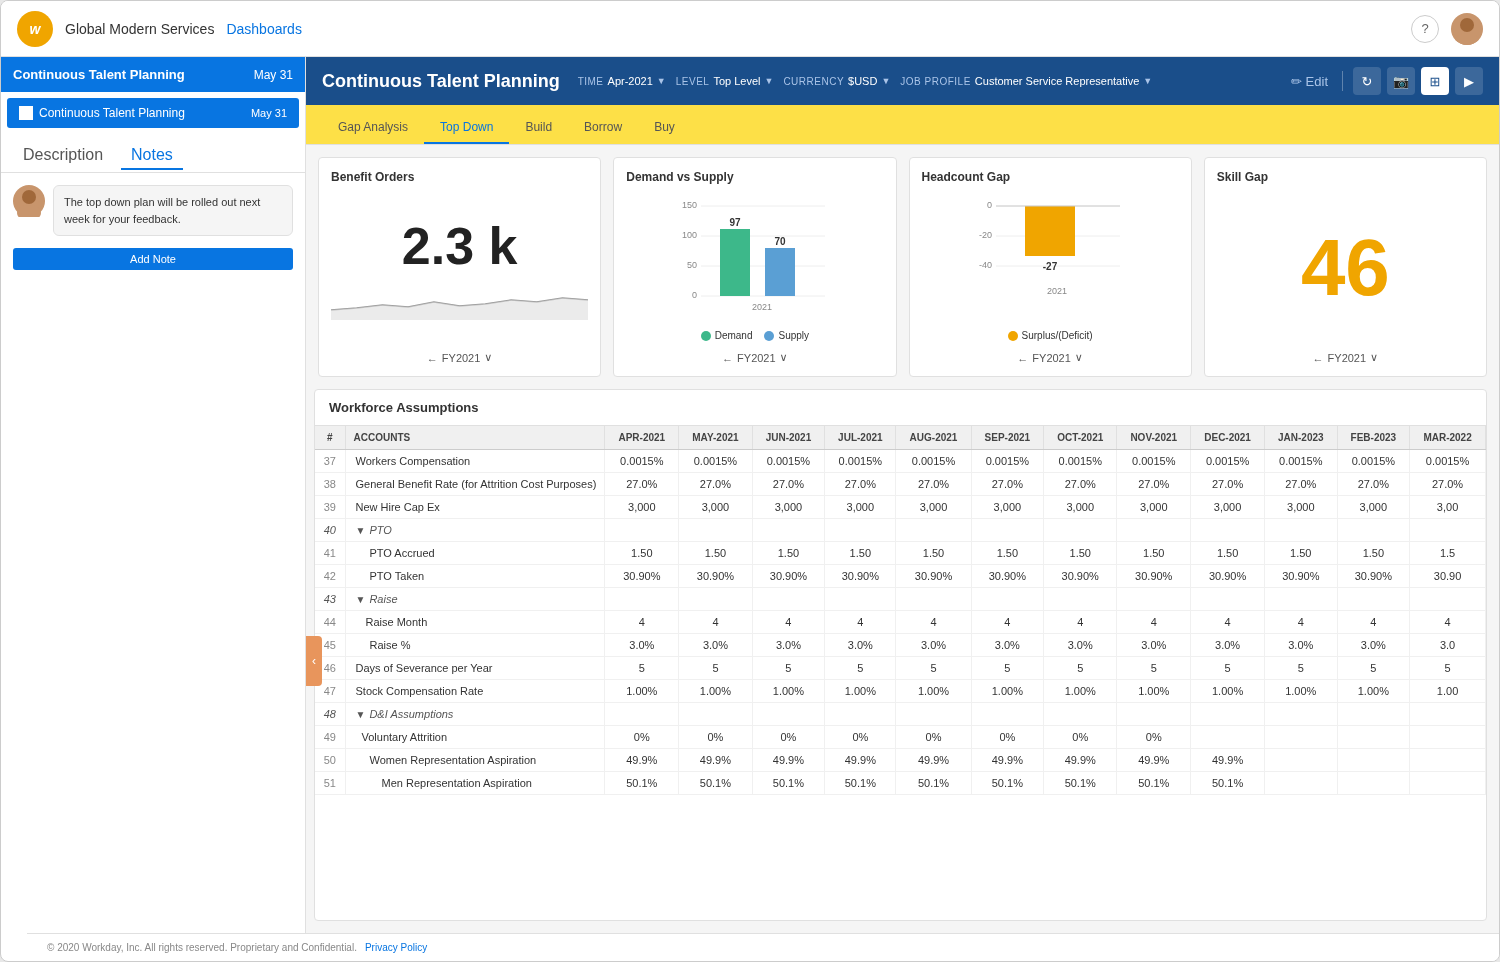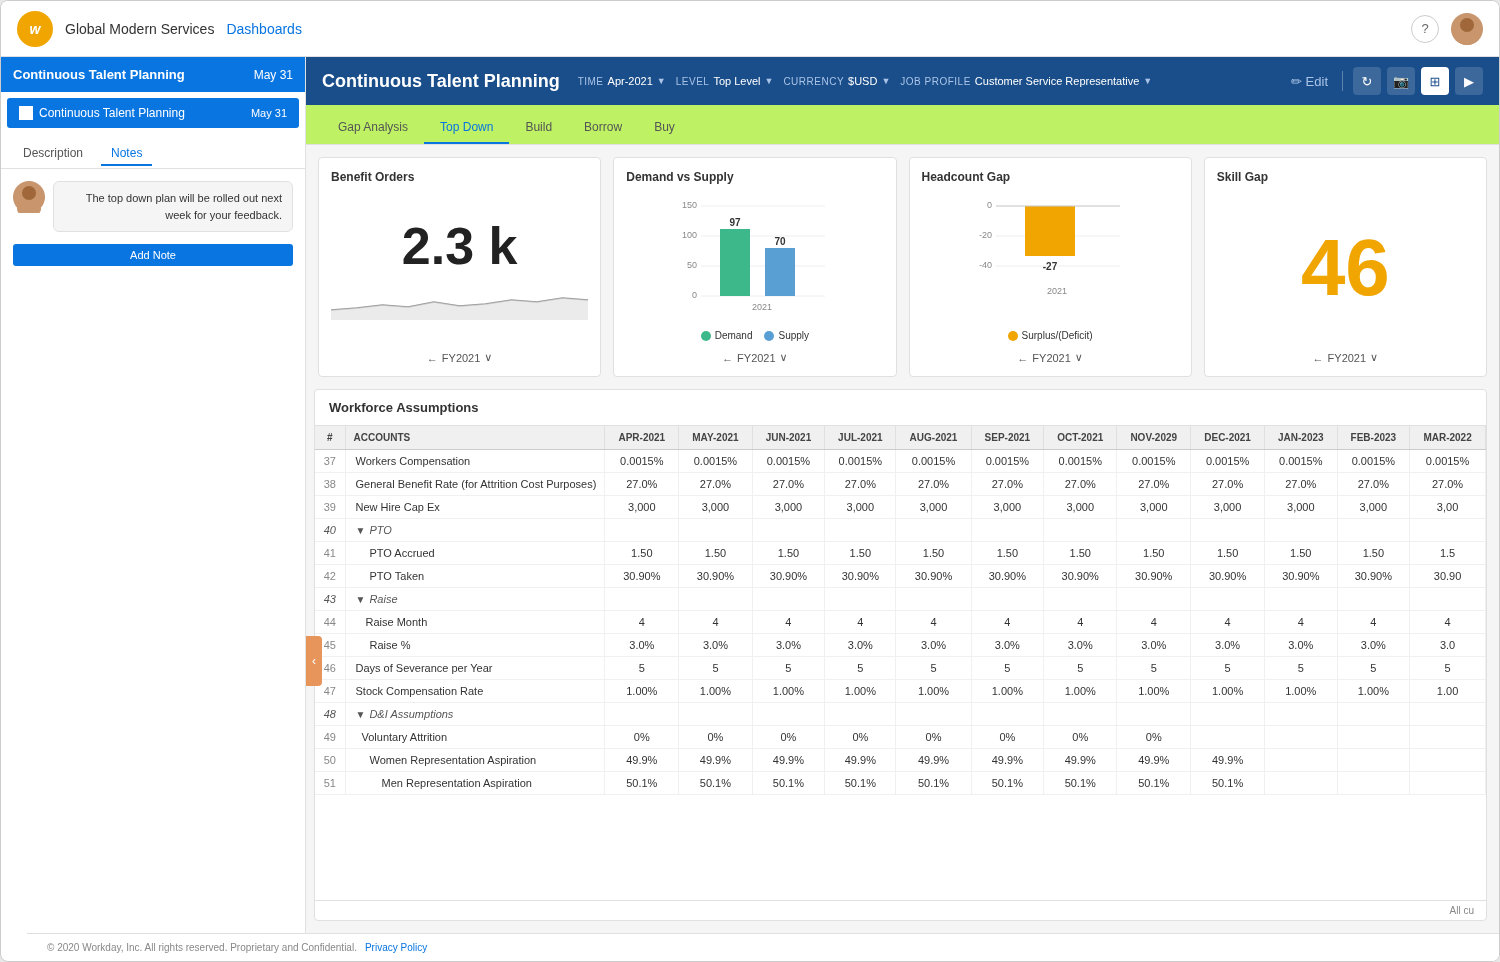--- a/index.html
+++ b/index.html
@@ -23,23 +23,23 @@
 
     
     .sidebar { width: 305px; background: #fff; border-right: 1px solid #e0e0e0; display: flex; flex-direction: column; flex-shrink: 0; }
     .sidebar-header { background: #0875e1; color: #fff; padding: 10px 12px; display: flex; justify-content: space-between; align-items: center; }
     .sidebar-header-title { font-size: 13px; font-weight: 600; }
     .sidebar-header-date { font-size: 12px; }
     .sidebar-item-active { background: #0875e1; color: #fff; padding: 8px 12px; display: flex; justify-content: space-between; align-items: center; margin: 6px; border-radius: 3px; }
     .sidebar-item-checkbox { width: 14px; height: 14px; border: 2px solid #fff; background: #fff; display: inline-block; margin-right: 6px; }
     .sidebar-item-label { font-size: 12px; }
     .sidebar-tabs { display: flex; padding: 8px 12px 0; gap: 8px; }
-    .sidebar-tab { padding: 4px 10px; font-size: 12px; cursor: pointer; color: #555; border-bottom: 2px solid transparent; }
+    .sidebar-tab { padding: 4px 10px; font-size: 16px; cursor: pointer; color: #555; border-bottom: 2px solid transparent; }
     .sidebar-tab.active { color: #0875e1; border-bottom: 2px solid #0875e1; }
-    .sidebar-note-area { padding: 12px; display: flex; gap: 8px; text-align: right; }
+    .sidebar-note-area { padding: 12px; display: flex; gap: 8px; }
     .sidebar-avatar-small { width: 32px; height: 32px; border-radius: 50%; background: #c8956c; flex-shrink: 0; }
     .sidebar-note-bubble { background: #f5f5f5; border-radius: 6px; padding: 8px 10px; font-size: 11px; color: #333; line-height: 1.5; flex: 1; border: 1px solid #e0e0e0; }
     .add-note-btn { margin: 0 12px; background: #0875e1; color: #fff; border: none; padding: 5px 12px; border-radius: 3px; font-size: 11px; cursor: pointer; display: inline-block; }
 
     
     .content { flex: 1; display: flex; flex-direction: column; background: #f5f5f5; overflow: hidden; }
 
     
     .content-header { background: #1a4e8a; color: #fff; padding: 0 16px; height: 48px; display: flex; align-items: center; gap: 10px; flex-shrink: 0; }
     .content-title { font-size: 18px; font-weight: 600; margin-right: 8px; }
@@ -47,21 +47,21 @@
     .header-filter-label { color: #aac4e8; font-size: 10px; text-transform: uppercase; letter-spacing: 0.5px; }
     .header-filter-value { color: #fff; font-weight: 500; cursor: pointer; }
     .header-filter-arrow { color: #aac4e8; font-size: 9px; }
     .header-spacer { flex: 1; }
     .header-actions { display: flex; align-items: center; gap: 6px; }
     .header-action-btn { color: #aac4e8; font-size: 13px; cursor: pointer; padding: 2px 4px; }
     .header-icon-btn { color: #fff; background: rgba(255,255,255,0.15); width: 28px; height: 28px; border-radius: 4px; display: flex; align-items: center; justify-content: center; cursor: pointer; font-size: 13px; }
     .header-icon-btn.active { background: #fff; color: #1a4e8a; }
 
     
-    .content-tabs { background: #bef264; padding: 0 16px; display: flex; gap: 0; border-bottom: 1px solid #e0e0e0; height: 40px; align-items: flex-end; flex-shrink: 0; }
+    .content-tabs { background: #fde047; padding: 0 16px; display: flex; gap: 0; border-bottom: 1px solid #e0e0e0; height: 40px; align-items: flex-end; flex-shrink: 0; }
     .content-tab { padding: 8px 16px; font-size: 12px; cursor: pointer; color: #555; border-bottom: 2px solid transparent; }
     .content-tab.active { color: #0875e1; border-bottom: 2px solid #0875e1; font-weight: 500; }
 
     
     .charts-row { display: flex; gap: 0; padding: 12px; gap: 12px; flex-shrink: 0; }
     .chart-card { background: #fff; border-radius: 4px; border: 1px solid #e0e0e0; flex: 1; padding: 12px; display: flex; flex-direction: column; min-height: 220px; }
     .chart-title { font-size: 12px; font-weight: 600; color: #333; margin-bottom: 8px; }
     .chart-body { flex: 1; display: flex; flex-direction: column; align-items: center; justify-content: center; }
     .chart-big-number { font-size: 52px; font-weight: 700; color: #222; margin-bottom: 4px; }
     .chart-big-number-orange { font-size: 80px; font-weight: 700; color: #f0a500; }
@@ -312,21 +312,21 @@
                 <tr>
                   <th>#</th>
                   <th>ACCOUNTS</th>
                   <th>APR-2021</th>
                   <th>MAY-2021</th>
                   <th>JUN-2021</th>
                   <th>JUL-2021</th>
                   <th>AUG-2021</th>
                   <th>SEP-2021</th>
                   <th>OCT-2021</th>
-                  <th>NOV-2029</th>
+                  <th>NOV-2021</th>
                   <th>DEC-2021</th>
                   <th>JAN-2023</th>
                   <th>FEB-2023</th>
                   <th>MAR-2022</th>
                 </tr>
               </thead>
               <tbody id="table-body">
               <tr>
                     <td class="row-num">37</td>
                     <td>Workers Compensation</td>
@@ -563,21 +563,20 @@
                     <td>50.1%</td>
                     <td>50.1%</td>
                     <td>50.1%</td>
                     <td></td>
                     <td></td>
                     <td></td>
                   </tr>
                 </tbody>
             </table>
           </div>
-          <div class="table-footer-note">All cu</div>
         </div>
       </div>
 
     </div>
   </div>
 
   <div class="page-footer">
     <span>© 2020 Workday, Inc. All rights reserved. Proprietary and Confidential.</span>
     <span class="footer-link">Privacy Policy</span>
   </div>

